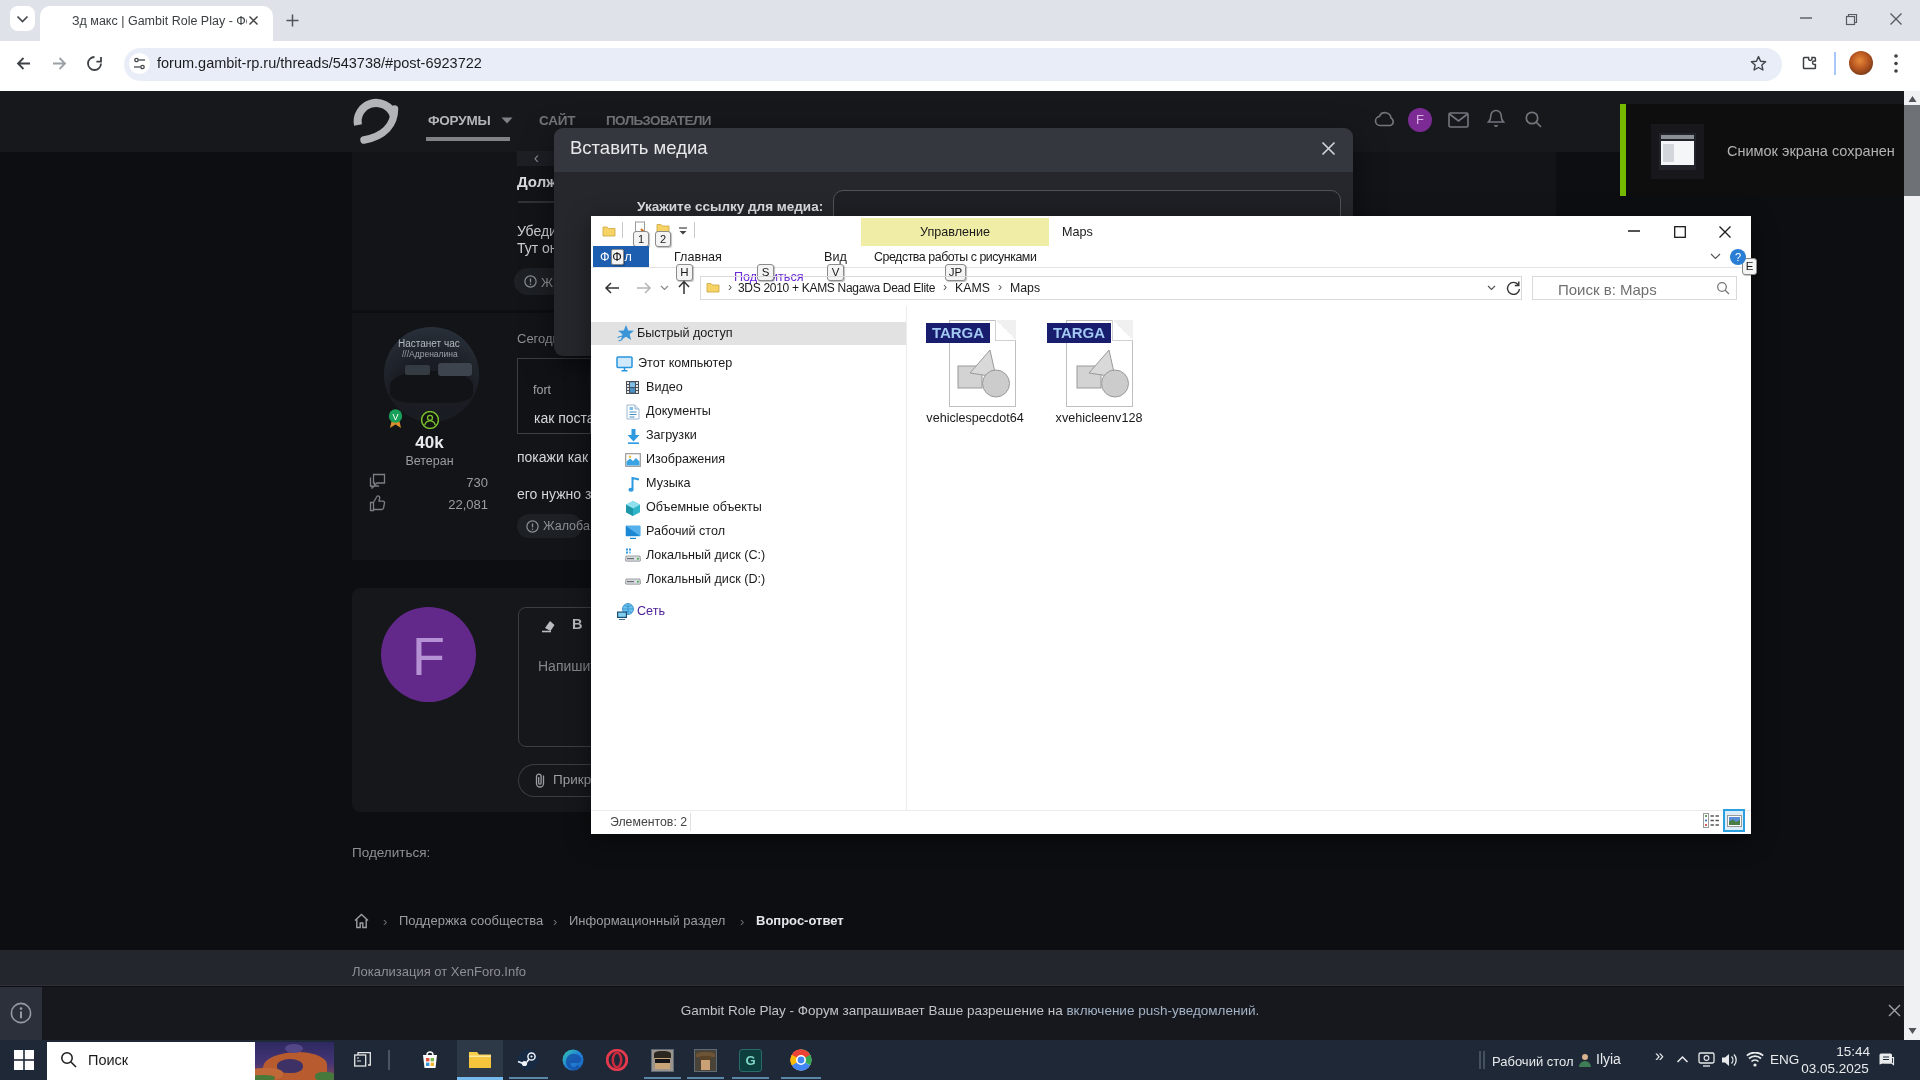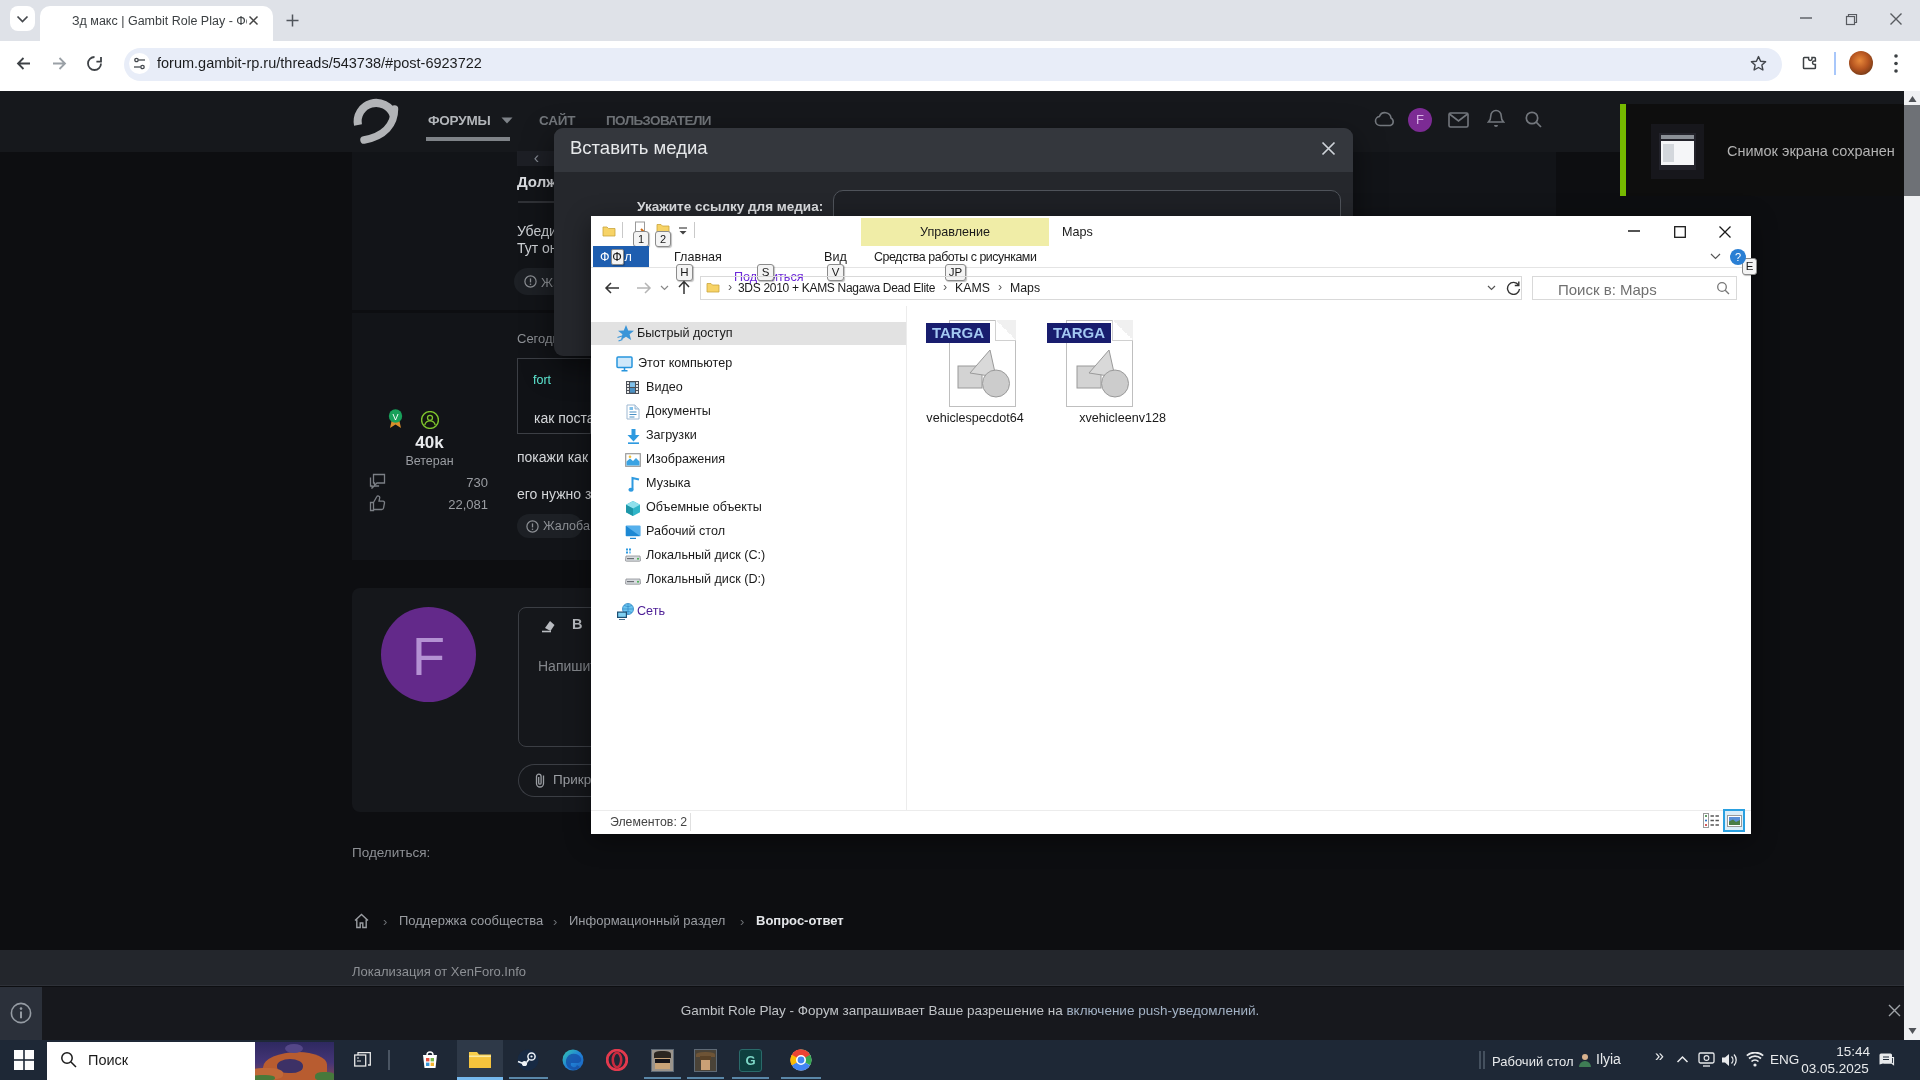--- a/index.html
+++ b/index.html
@@ -112,20 +112,27 @@
   <div class="abs" style="left:517px;top:149px;font-size:14px;color:#cfd2d6;">Тут она</div>
   <div class="abs" style="left:514px;top:177px;width:42px;height:27px;background:#1d2025;border-radius:14px 0 0 14px;"></div>
   <svg class="abs" style="left:524px;top:184px" width="13" height="13" viewBox="0 0 13 13">
         <circle cx="6.5" cy="6.5" r="5.6" fill="none" stroke="#8d9095" stroke-width="1.2"></circle>
         <path d="M6.5 3.4 v4" stroke="#8d9095" stroke-width="1.3"></path>
         <circle cx="6.5" cy="9.3" r="0.8" fill="#8d9095"></circle>
       </svg>
   <div class="abs" style="left:541px;top:184px;font-size:13px;color:#8d9095;">Жа</div>
 
   <div class="abs" style="left:352px;top:222px;width:1204px;height:247px;background:#121418;"></div>
+  <div class="abs" style="left:384px;top:236px;width:95px;height:95px;border-radius:50%;background:radial-gradient(circle at 50% 80%, #1a1d22 0%, #191c22 45%, #262c35 78%, #303844 100%);overflow:hidden;">
+    <div class="abs" style="left:14px;top:11px;font-size:10px;color:#b6bac0;">Настанет час</div>
+    <div class="abs" style="left:18px;top:22px;font-size:8.5px;color:#9da2a9;">///Адреналина</div>
+    <div class="abs" style="left:6px;top:44px;width:83px;height:32px;background:#111317;border-radius:45% 45% 30% 30%;"></div>
+    <div class="abs" style="left:54px;top:36px;width:34px;height:13px;background:#3e444d;border-radius:3px;"></div>
+    <div class="abs" style="left:21px;top:38px;width:25px;height:10px;background:#353b43;border-radius:2px;"></div>
+  </div>
   <div class="abs" style="left:387px;top:318px;width:17px;height:20px;">
         <svg width="17" height="20" viewBox="0 0 17 20">
           <path d="M5 10 L3 19 L8.5 15.5 L14 19 L12 10" fill="#d98f2b"></path>
           <circle cx="8.5" cy="7" r="6.7" fill="#18a05a"></circle>
           <text x="8.5" y="10.5" font-size="9" fill="#fff" text-anchor="middle" font-family="Liberation Sans">V</text>
         </svg>
       </div>
   <div class="abs" style="left:421px;top:320px;width:18px;height:18px;">
         <svg width="18" height="18" viewBox="0 0 18 18">
           <circle cx="9" cy="9" r="8.4" fill="#111410" stroke="#7ec42e" stroke-width="1.4"></circle>
@@ -146,21 +153,21 @@
   <div class="abs" style="left:400px;top:406px;width:88px;text-align:right;font-size:13px;color:#9a9da2;">22,081</div>
   <div class="abs" style="left:517px;top:423px;width:65px;height:24px;background:#1d2025;border-radius:13px;"></div>
   <svg class="abs" style="left:526px;top:429px" width="13" height="13" viewBox="0 0 13 13">
         <circle cx="6.5" cy="6.5" r="5.6" fill="none" stroke="#8d9095" stroke-width="1.2"></circle>
         <path d="M6.5 3.4 v4" stroke="#8d9095" stroke-width="1.3"></path>
         <circle cx="6.5" cy="9.3" r="0.8" fill="#8d9095"></circle>
       </svg>
   <div class="abs" style="left:543px;top:428px;font-size:12.5px;color:#8d9095;">Жалоба</div>
   <div class="abs" style="left:517px;top:240px;font-size:13px;color:#8d9095;">Сегодн</div>
   <div class="abs" style="left:517px;top:267px;width:74px;height:76px;border:1px solid #3c3f45;background:#101216;"></div>
-  <div class="abs" style="left:533px;top:282px;font-size:12.5px;color:#5eead4;">fort</div>
+  <div class="abs" style="left:533px;top:292px;font-size:12.5px;color:#a3a3a3;">fort</div>
   <div class="abs" style="left:534px;top:319px;font-size:14px;color:#d4d6d9;">как постав</div>
   <div class="abs" style="left:517px;top:358px;font-size:14px;color:#d4d6d9;">покажи как</div>
   <div class="abs" style="left:517px;top:395px;font-size:14px;color:#d4d6d9;">его нужно за</div>
 
   <div class="abs" style="left:352px;top:497px;width:1204px;height:224px;background:#15171b;border-radius:8px;"></div>
   <div class="abs" style="left:381px;top:516px;width:95px;height:95px;border-radius:50%;background:#63298a;"></div>
   <div class="abs" style="left:381px;top:534px;width:95px;text-align:center;font-size:54px;color:#b492d3;">F</div>
   <div class="abs" style="left:518px;top:516px;width:1038px;height:140px;border:1px solid #3b3e44;border-radius:8px;"></div>
   <svg class="abs" style="left:540px;top:528px" width="16" height="14" viewBox="0 0 16 14">
         <path d="M5 9 L10 2 L14.5 6 L10.5 12 z" fill="#b9bcc1"></path>
@@ -396,21 +403,21 @@
   <div class="abs" style="left:335px;top:107px;width:64px;height:20px;background:#181d6e;color:#a3c8f2;font-weight:bold;font-size:15px;text-align:center;line-height:20px;letter-spacing:0;">TARGA</div>
   <div class="abs" style="left:313px;top:195px;width:142px;text-align:center;font-size:12.6px;color:#1a1a1a;">vehiclespecdot64</div>
   <div class="abs" style="left:475px;top:104px;width:67px;height:87px;background:#fff;border:1px solid #bfbfbf;"></div>
   <div class="abs" style="left:521px;top:104px;width:21px;height:21px;background:linear-gradient(45deg,#fff 50%,#f0f0f0 50%);border-left:1px solid #d0d0d0;border-bottom:1px solid #d0d0d0;"></div>
   <svg class="abs" style="left:479px;top:128px" width="62" height="56" viewBox="0 0 62 56">
         <rect x="7" y="22" width="24" height="22" fill="#d3d3d3" stroke="#9a9a9a" stroke-width="1"></rect>
         <path d="M19 29 L39 6 L45 33 z" fill="#d9d9d9" stroke="#9a9a9a" stroke-width="1"></path>
         <circle cx="45" cy="39.5" r="13.5" fill="#ccc" stroke="#9a9a9a" stroke-width="1"></circle>
       </svg>
   <div class="abs" style="left:456px;top:107px;width:64px;height:20px;background:#181d6e;color:#a3c8f2;font-weight:bold;font-size:15px;text-align:center;line-height:20px;letter-spacing:0;">TARGA</div>
-  <div class="abs" style="left:441px;top:195px;width:134px;text-align:right;font-size:12.6px;color:#1a1a1a;">xvehicleenv128</div>
+  <div class="abs" style="left:441px;top:195px;width:134px;text-align:center;font-size:12.6px;color:#1a1a1a;">xvehicleenv128</div>
   <div class="abs" style="left:0;top:594px;width:1160px;height:24px;background:#fff;border-top:1px solid #ececec;"></div>
   <div class="abs" style="left:19px;top:599px;font-size:12.3px;color:#444;">Элементов: 2</div>
   <div class="abs" style="left:99px;top:597px;width:1px;height:18px;background:#e0e0e0;"></div>
   <svg class="abs" style="left:1112px;top:597px" width="17" height="15" viewBox="0 0 17 15">
         <rect x="0.5" y="0.5" width="5" height="14" fill="#fff" stroke="#9a9a9a"></rect>
         <circle cx="3" cy="3" r="1" fill="#2e7d32"></circle>
         <circle cx="3" cy="7.5" r="1" fill="#1565c0"></circle>
         <circle cx="3" cy="12" r="1" fill="#c62828"></circle>
         <path d="M7.5 3 h3.4 M12.5 3 h3.4 M7.5 7.5 h3.4 M12.5 7.5 h3.4 M7.5 12 h3.4 M12.5 12 h3.4" stroke="#555" stroke-width="1.6"></path>
       </svg>

